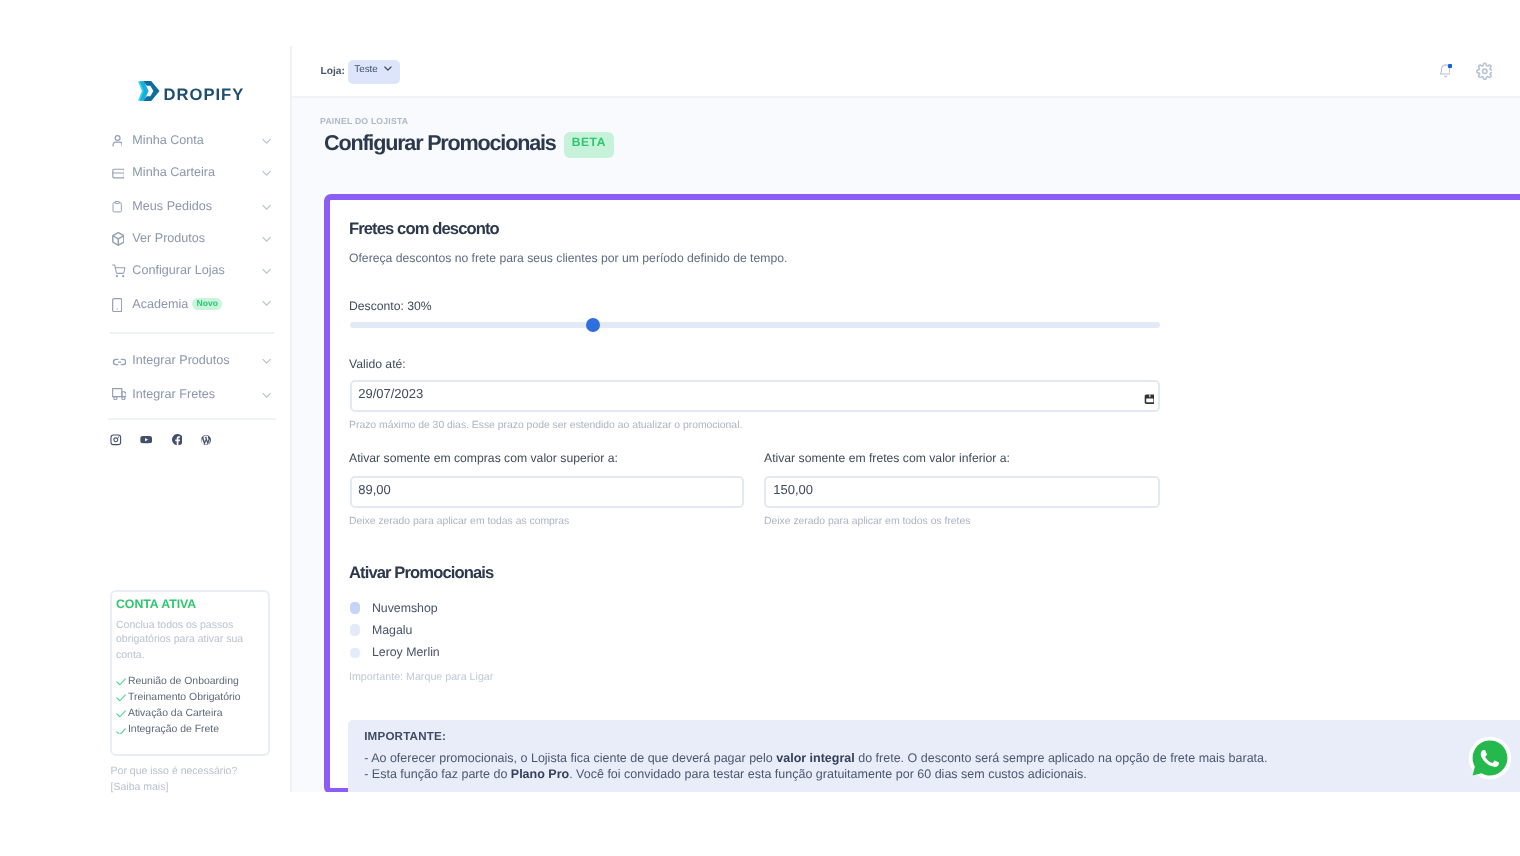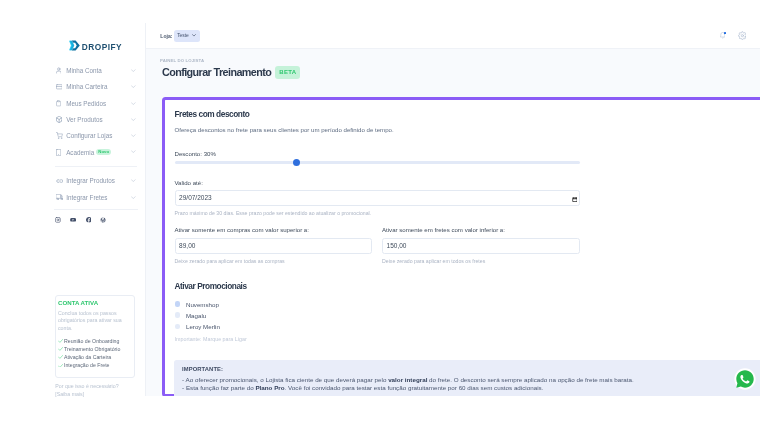--- a/index.html
+++ b/index.html
@@ -364,21 +364,21 @@
               <path d="M19.4 15a1.65 1.65 0 0 0 .33 1.82l.06.06a2 2 0 0 1-2.83 2.83l-.06-.06a1.65 1.65 0 0 0-1.82-.33 1.65 1.65 0 0 0-1 1.51V21a2 2 0 0 1-4 0v-.09A1.65 1.65 0 0 0 9 19.4a1.65 1.65 0 0 0-1.82.33l-.06.06a2 2 0 0 1-2.83-2.83l.06-.06a1.65 1.65 0 0 0 .33-1.82 1.65 1.65 0 0 0-1.51-1H3a2 2 0 0 1 0-4h.09A1.65 1.65 0 0 0 4.6 9a1.65 1.65 0 0 0-.33-1.82l-.06-.06a2 2 0 0 1 2.83-2.83l.06.06a1.65 1.65 0 0 0 1.82.33H9a1.65 1.65 0 0 0 1-1.51V3a2 2 0 0 1 4 0v.09a1.65 1.65 0 0 0 1 1.51 1.65 1.65 0 0 0 1.82-.33l.06-.06a2 2 0 0 1 2.83 2.83l-.06.06a1.65 1.65 0 0 0-.33 1.82V9a1.65 1.65 0 0 0 1.51 1H21a2 2 0 0 1 0 4h-.09a1.65 1.65 0 0 0-1.51 1z"></path>
             </svg>
           </span>
         </span>
       </span>
     </div>
 
     <div class="content">
       <div class="crumb">PAINEL DO LOJISTA</div>
       <div class="title-row">
-        <span class="page-title">Configurar Treinamento</span>
+        <span class="page-title">Configurar Promocionais</span>
         <span class="beta">BETA</span>
       </div>
 
       <div class="card">
         <div class="card-h">Fretes com desconto</div>
         <div class="card-sub">Ofereça descontos no frete para seus clientes por um período definido de tempo.</div>
 
         <div style="margin-top:16.8px">
           <div class="lbl">Desconto: 30%</div>
           <div class="slider">

